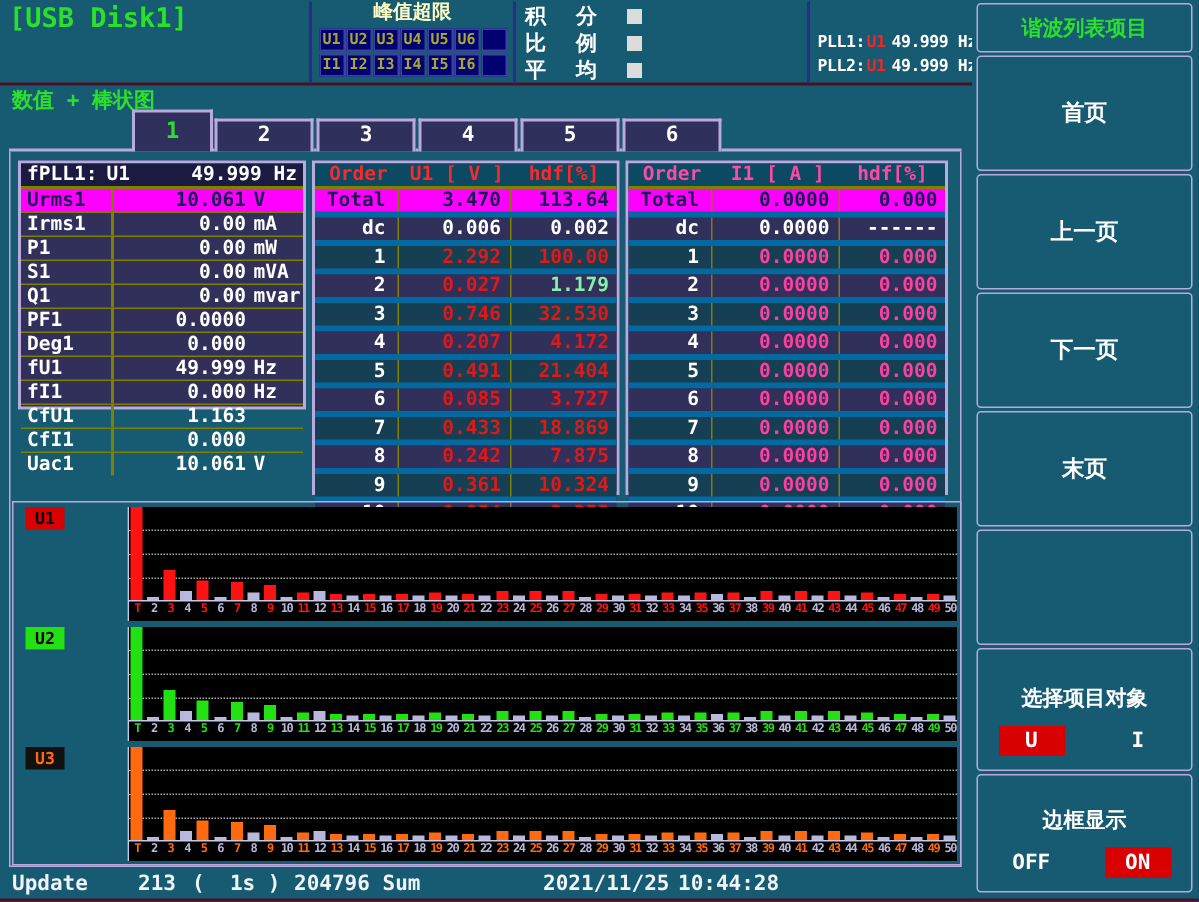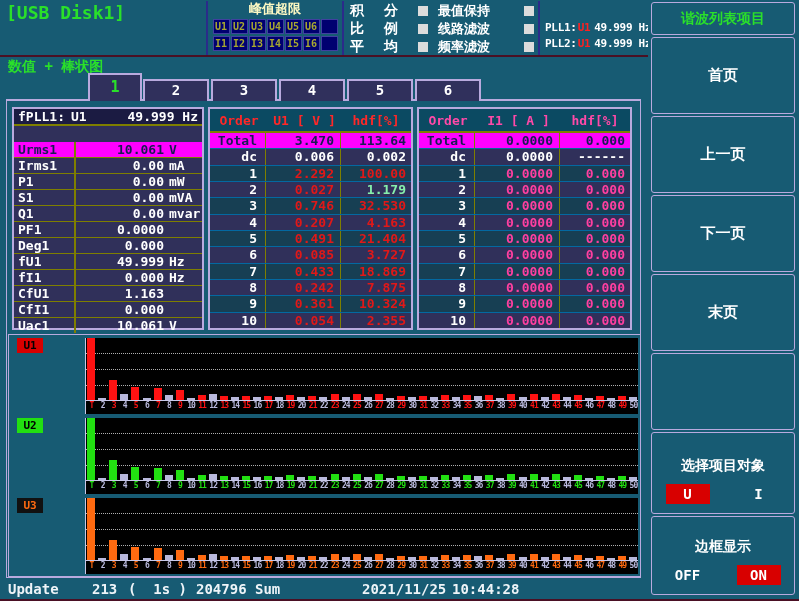--- a/index.html
+++ b/index.html
@@ -23,40 +23,40 @@
   .pll-row{color:#ffffff;font-size:11px;font-weight:bold;white-space:nowrap;letter-spacing:-0.3px;}
   .pll-src{color:#ff2020;margin:0 4px 0 1px;}
   
   #viewbar{position:absolute;left:8px;top:58px;height:16px;color:#2ae02a;font-size:14px;font-weight:bold;}
   #tabsline{position:absolute;left:6px;top:99px;width:635px;height:2px;background:#b9aade;}
   .tab{position:absolute;background:#30305c;border:2px solid #b9aade;border-bottom:none;text-align:center;font-weight:bold;color:#ffffff;box-sizing:border-box;cursor:pointer;}
   .tab.active{color:#2ae02a;}
   
   #frame{position:absolute;left:6px;top:101px;width:635px;height:477px;border:1px solid #b9aade;border-top:none;box-sizing:border-box;}
   
-  #element-table{position:absolute;left:12px;top:107px;width:192px;height:223px;border:2px solid #b9aade;background:#30305a;box-sizing:border-box;display:flex;flex-direction:column;gap:16px;}
+  #element-table{position:absolute;left:12px;top:107px;width:192px;height:166px;border:2px solid #b9aade;background:#30305a;box-sizing:border-box;display:flex;flex-direction:column;}
   .et-header{height:24px;background:#1b1b42;border-bottom:2px solid #7f7f00;display:flex;align-items:center;color:#fff;font-weight:bold;font-size:13px;padding:0 4px;box-sizing:border-box;}
   .eth-label{margin-right:6px;}
   .eth-val{margin-left:auto;}
   .et-row{flex:1;display:flex;align-items:center;border-bottom:1px solid #7f7f00;font-size:13px;font-weight:bold;color:#ffffff;box-sizing:border-box;}
   .et-row:last-child{border-bottom:none;}
   .et-name{width:62px;padding-left:4px;border-right:2px solid #7f7f00;align-self:stretch;display:flex;align-items:center;box-sizing:border-box;}
   .et-val{flex:1;text-align:right;}
   .et-unit{width:38px;padding-left:5px;box-sizing:border-box;}
   .et-row.hl{background:#ff00ff;color:#1a1a55;}
   
   .h-table{position:absolute;top:107px;height:223px;border:2px solid #b9aade;background:#30305a;box-sizing:border-box;display:flex;flex-direction:column;}
   #u-table{left:208px;width:205px;}
   #i-table{left:417px;width:215px;}
   .h-header{height:24px;display:flex;align-items:center;border-bottom:2px solid #7f7f00;background:#0b4a62;font-size:13px;font-weight:bold;box-sizing:border-box;}
   .h-header span{text-align:center;}
   .hh-order{width:58px;}
   .hh-val{flex:1;}
   .hh-hdf{width:70px;}
-  .h-row{flex:1;display:flex;font-size:13px;font-weight:bold;border-bottom:1px solid #0369a1;box-sizing:border-box;}
+  .h-row{flex:1;display:flex;font-size:13px;font-weight:bold;border-bottom:4px solid #0369a1;box-sizing:border-box;}
   .h-row:last-child{border-bottom:none;}
   .h-order{width:56px;border-right:1px solid #7f7f00;display:flex;align-items:center;justify-content:flex-end;padding-right:8px;color:#ffffff;box-sizing:border-box;}
   .h-val{flex:1;border-right:1px solid #7f7f00;display:flex;align-items:center;justify-content:flex-end;padding-right:6px;box-sizing:border-box;}
   .h-hdf{width:70px;display:flex;align-items:center;justify-content:flex-end;padding-right:5px;box-sizing:border-box;}
   .h-row.navy{background:#30305a;}
   .h-row.teal{background:#173f53;}
   .h-row.total{background:#ff00ff;}
   .h-row.total .h-order,.h-row.total .h-val,.h-row.total .h-hdf{color:#1a1a55;}
   .h-row.dc .h-val,.h-row.dc .h-hdf{color:#ffffff;}
   
@@ -126,34 +126,20 @@
           <span>比</span>
           <span>例</span>
           <span class="chk"></span>
         </div>
         <div class="flag-row">
           <span>平</span>
           <span>均</span>
           <span class="chk"></span>
         </div>
       </div>
-    <div id="tb-flags-right">
-        <div class="flag-row">
-          <span class="flabel">最值保持</span>
-          <span class="chk"></span>
-        </div>
-        <div class="flag-row">
-          <span class="flabel">线路滤波</span>
-          <span class="chk"></span>
-        </div>
-        <div class="flag-row">
-          <span class="flabel">频率滤波</span>
-          <span class="chk"></span>
-        </div>
-      </div>
     <div id="tb-pll">
         <div class="pll-row"><span class="pll-label">PLL1:</span><span class="pll-src">U1</span><span class="pll-val">49.999 Hz</span></div>
         <div class="pll-row"><span class="pll-label">PLL2:</span><span class="pll-src">U1</span><span class="pll-val">49.999 Hz</span></div>
       </div>
   </div>
 
   <div id="viewbar">数值 + 棒状图</div>
   <div id="tabsline"></div>
   <div id="tabs-container">
       <div class="tab active" style="left: 88px; width: 54px; top: 73px; height: 28px; line-height: 24px; font-size: 15px;">1</div>
@@ -263,21 +249,21 @@
         <span class="h-hdf" style="color: #86efac;">1.179</span>
       </div>
       <div class="h-row teal">
         <span class="h-order">3</span>
         <span class="h-val" style="color: rgb(224, 24, 24);">0.746</span>
         <span class="h-hdf" style="color: rgb(224, 24, 24);">32.530</span>
       </div>
       <div class="h-row navy">
         <span class="h-order">4</span>
         <span class="h-val" style="color: rgb(224, 24, 24);">0.207</span>
-        <span class="h-hdf" style="color: rgb(224, 24, 24);">4.163</span>
+        <span class="h-hdf" style="color: rgb(224, 24, 24);">4.172</span>
       </div>
       <div class="h-row teal">
         <span class="h-order">5</span>
         <span class="h-val" style="color: rgb(224, 24, 24);">0.491</span>
         <span class="h-hdf" style="color: rgb(224, 24, 24);">21.404</span>
       </div>
       <div class="h-row navy">
         <span class="h-order">6</span>
         <span class="h-val" style="color: rgb(224, 24, 24);">0.085</span>
         <span class="h-hdf" style="color: rgb(224, 24, 24);">3.727</span>

